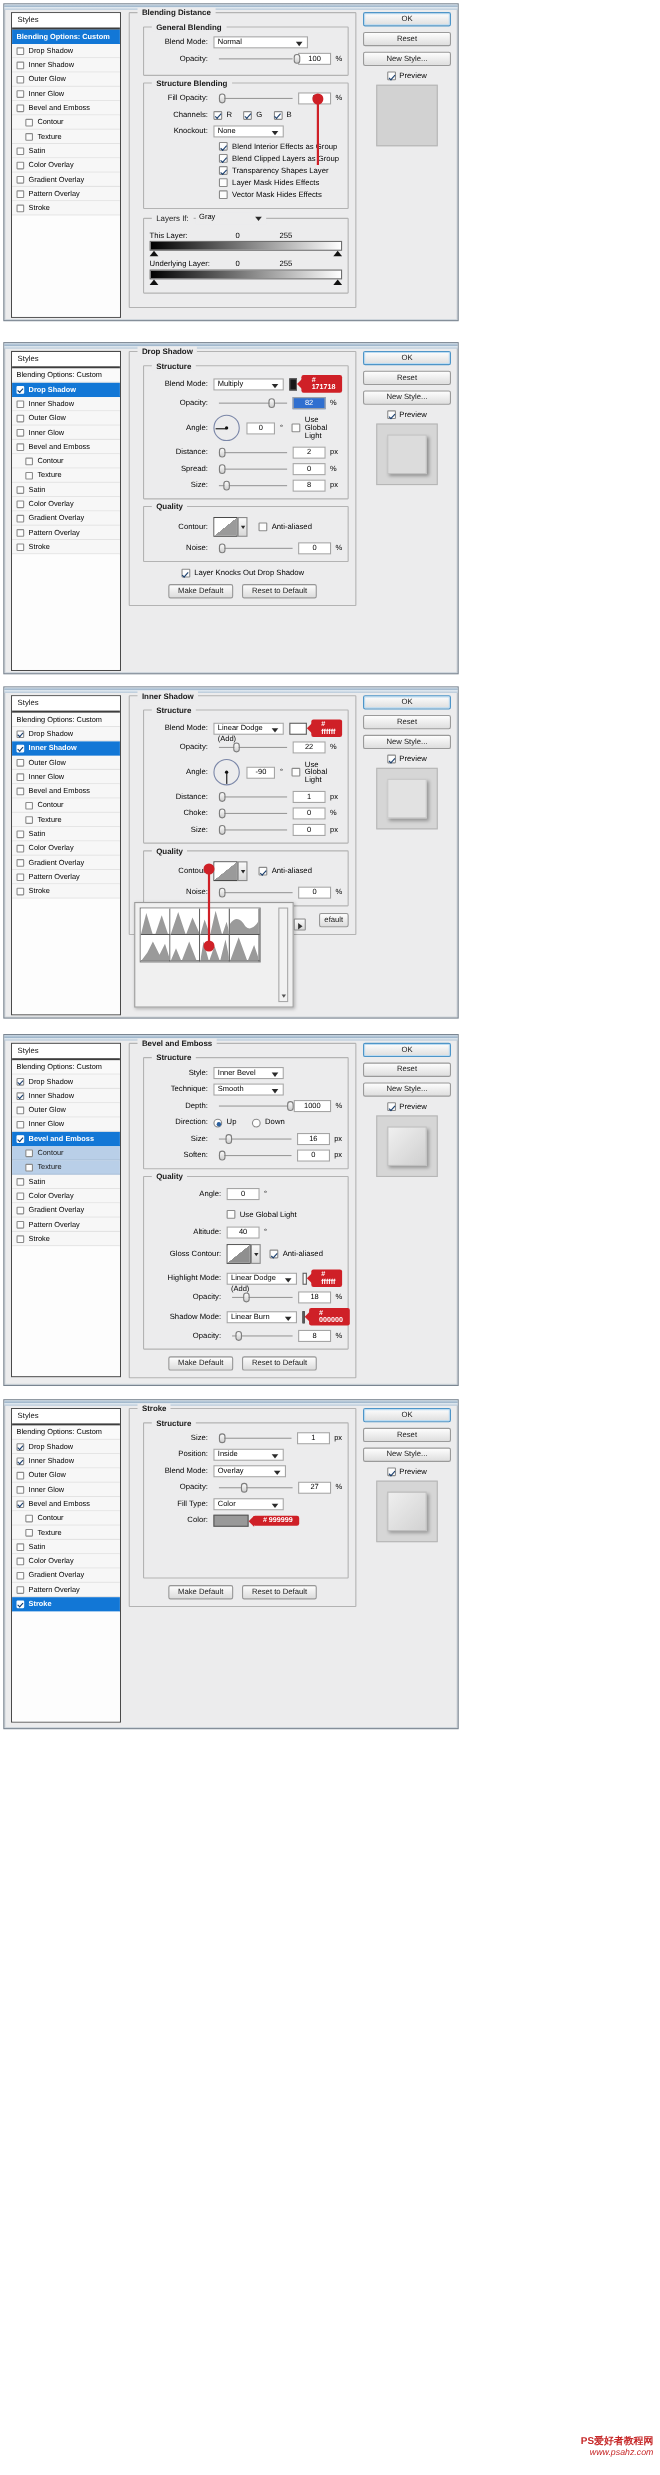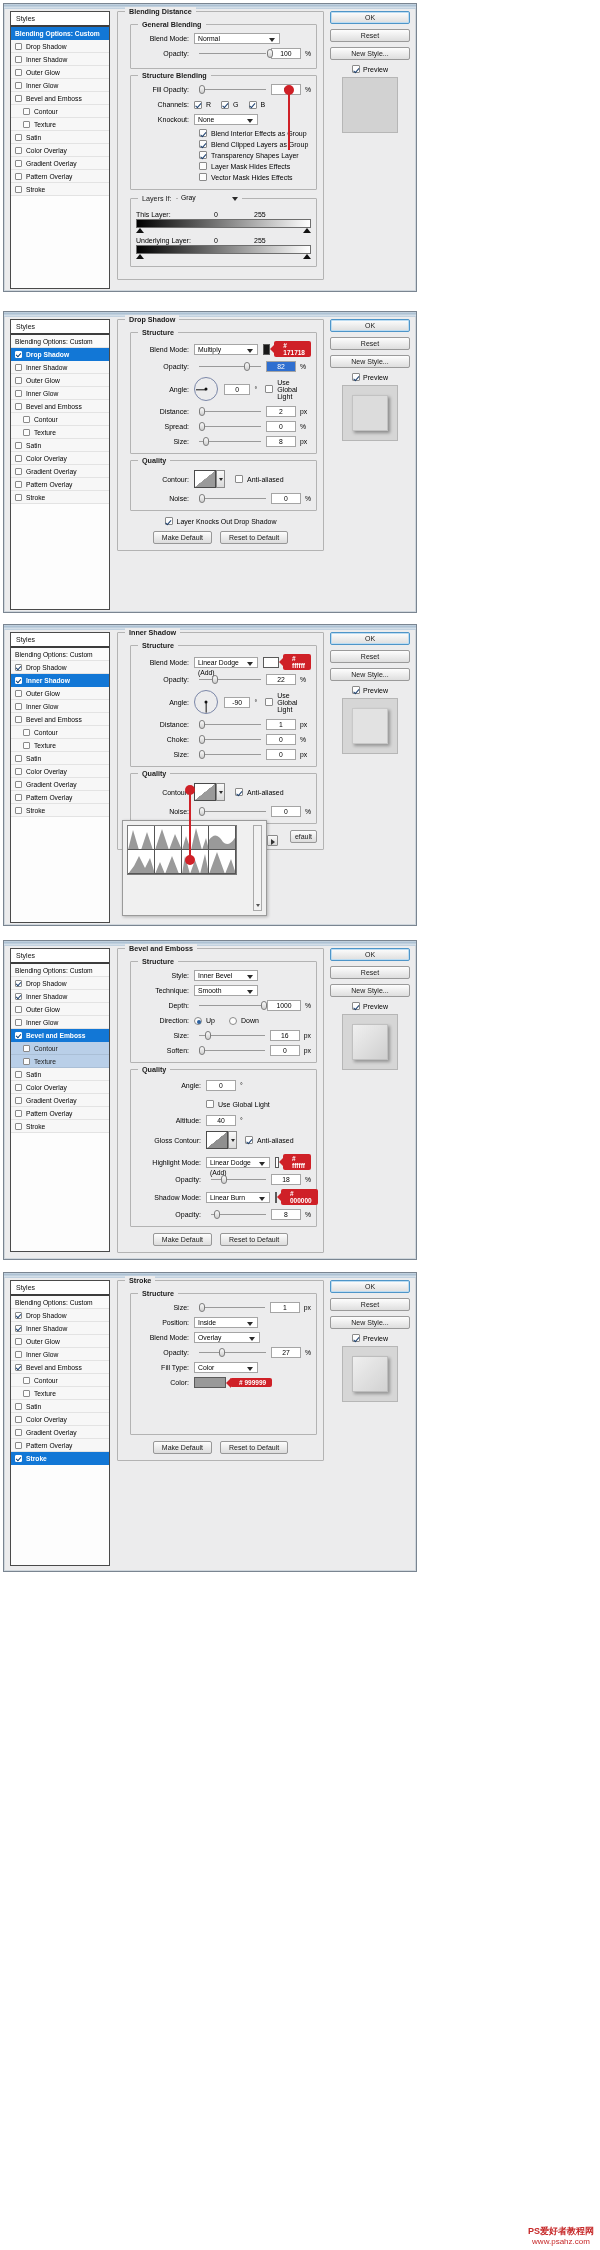--- a/index.html
+++ b/index.html
@@ -193,24 +193,24 @@
     box-shadow:1px 1px 3px rgba(0,0,0,.25);
   }
   .cp-grid{ display:flex;flex-wrap:wrap;background:#fff;border:1px solid #7a7a7a;margin:4px; }
   .cp-cell{ width:27px;height:24px;border-right:1px solid #555;border-bottom:1px solid #555;background:#fff;position:relative;overflow:hidden;}
   .cp-cell svg{ display:block; }
   .cp-scroll{ position:absolute;right:4px;top:4px;bottom:4px;width:9px;background:#f2f2f2;border:1px solid #a9a9a9;}
   .cp-scroll::after{content:"";position:absolute;left:2px;bottom:3px;border-left:2.5px solid transparent;border-right:2.5px solid transparent;border-top:3.5px solid #555;}
   .cp-arrow{position:absolute;right:-12px;top:14px;width:11px;height:11px;border:1px solid #8a8a8a;background:linear-gradient(to bottom,#fafafa,#d8d8d8);border-radius:1px;}
   .cp-arrow::after{content:"";position:absolute;left:3px;top:3px;border-top:3px solid transparent;border-bottom:3px solid transparent;border-left:4px solid #333;}
   .watermark{
-    position:absolute;right:6px;bottom:4px;text-align:center;line-height:1.15;
+    position:absolute;right:6px;bottom:16px;text-align:right;line-height:1.15;
   }
   .wm1{ color:#c62828;font-weight:bold;font-size:9px;}
-  .wm2{ color:#c62828;font-size:8px;}
+  .wm2{ color:#c62828;font-size:8px;font-style:italic;}
 </style>
 </head>
 <body>
 
 <div class="page">
 
   <div class="dlg" style="top:3px;height:289px;">
     <div class="dlgbody">
 
       <div class="styles-list">

